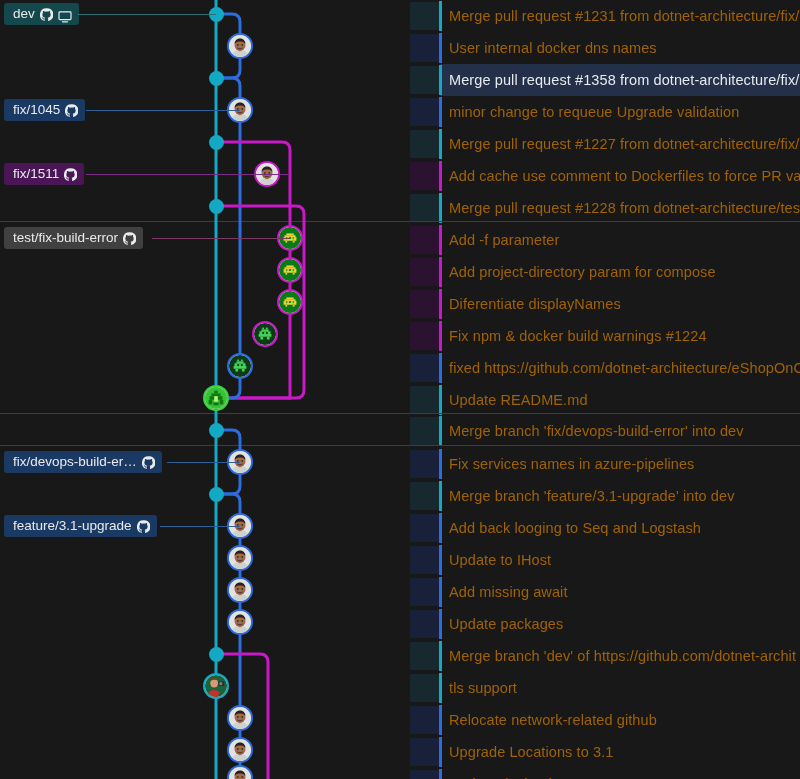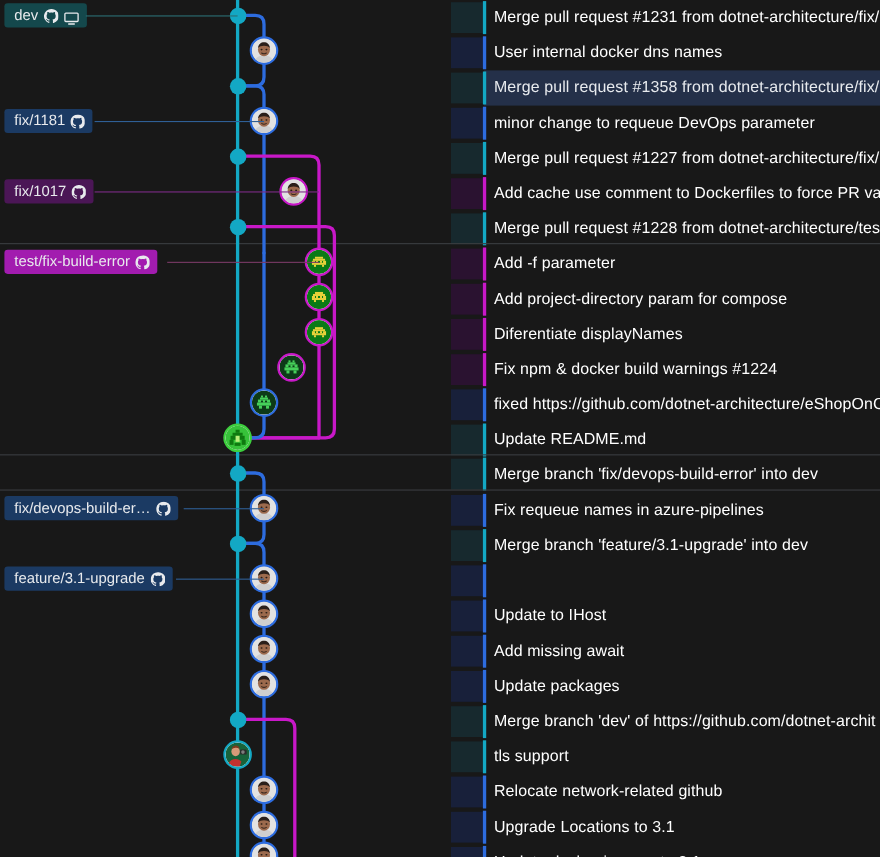--- a/index.html
+++ b/index.html
@@ -9,21 +9,21 @@
     -webkit-font-smoothing:antialiased;
   }
   #graph-view{position:absolute;inset:0;background:#181818;}
 
   
   .row{position:absolute;left:0;width:800px;height:32px;}
   .row .swatch{position:absolute;left:410px;top:2px;width:30px;height:28px;}
   .row .bar{position:absolute;left:439px;top:1px;width:3px;height:30px;}
   .row .msg{
     position:absolute;left:449px;top:0;height:32px;line-height:32px;
-    white-space:nowrap;font-size:14.5px;color:#ffffff;
+    white-space:nowrap;font-size:14.5px;color:#a16207;
     letter-spacing:.1px;
   }
   .row.selected .msg{color:#e7eaee;}
   .row .rowhi{position:absolute;left:440px;top:0;width:360px;height:32px;}
 
   
   .sep{position:absolute;left:0;width:800px;height:1px;background:#3a3d41;}
 
   
   .chip{
@@ -68,21 +68,21 @@
       <div class="row selected" style="top: 64px;">
         <div class="rowhi" style="background: rgb(36, 48, 73);"></div>
         <div class="swatch" style="background: rgb(23, 41, 46);"></div>
         <div class="bar" style="background: rgb(19, 168, 196);"></div>
         <div class="msg">Merge pull request #1358 from dotnet-architecture/fix/</div>
       </div>
       <div class="row" style="top: 96px;">
         <div class="rowhi" style="background: transparent;"></div>
         <div class="swatch" style="background: rgb(24, 32, 58);"></div>
         <div class="bar" style="background: rgb(45, 108, 223);"></div>
-        <div class="msg">minor change to requeue DevOps parameter</div>
+        <div class="msg">minor change to requeue Upgrade validation</div>
       </div>
       <div class="row" style="top: 128px;">
         <div class="rowhi" style="background: transparent;"></div>
         <div class="swatch" style="background: rgb(23, 41, 46);"></div>
         <div class="bar" style="background: rgb(19, 168, 196);"></div>
         <div class="msg">Merge pull request #1227 from dotnet-architecture/fix/</div>
       </div>
       <div class="row" style="top: 160px;">
         <div class="rowhi" style="background: transparent;"></div>
         <div class="swatch" style="background: rgb(42, 18, 48);"></div>
@@ -134,32 +134,33 @@
       <div class="row" style="top: 415px;">
         <div class="rowhi" style="background: transparent;"></div>
         <div class="swatch" style="background: rgb(23, 41, 46);"></div>
         <div class="bar" style="background: rgb(19, 168, 196);"></div>
         <div class="msg">Merge branch 'fix/devops-build-error' into dev</div>
       </div>
       <div class="row" style="top: 448px;">
         <div class="rowhi" style="background: transparent;"></div>
         <div class="swatch" style="background: rgb(24, 32, 58);"></div>
         <div class="bar" style="background: rgb(45, 108, 223);"></div>
-        <div class="msg">Fix requeue names in azure-pipelines</div>
+        <div class="msg">Fix services names in azure-pipelines</div>
       </div>
       <div class="row" style="top: 480px;">
         <div class="rowhi" style="background: transparent;"></div>
         <div class="swatch" style="background: rgb(23, 41, 46);"></div>
         <div class="bar" style="background: rgb(19, 168, 196);"></div>
         <div class="msg">Merge branch 'feature/3.1-upgrade' into dev</div>
       </div>
       <div class="row" style="top: 512px;">
         <div class="rowhi" style="background: transparent;"></div>
         <div class="swatch" style="background: rgb(24, 32, 58);"></div>
         <div class="bar" style="background: rgb(45, 108, 223);"></div>
+        <div class="msg">Add back looging to Seq and Logstash</div>
       </div>
       <div class="row" style="top: 544px;">
         <div class="rowhi" style="background: transparent;"></div>
         <div class="swatch" style="background: rgb(24, 32, 58);"></div>
         <div class="bar" style="background: rgb(45, 108, 223);"></div>
         <div class="msg">Update to IHost</div>
       </div>
       <div class="row" style="top: 576px;">
         <div class="rowhi" style="background: transparent;"></div>
         <div class="swatch" style="background: rgb(24, 32, 58);"></div>
@@ -502,38 +503,38 @@
             <path d="M8 .2a8 8 0 0 0-2.53 15.6c.4.07.55-.17.55-.38l-.01-1.34c-2.01.37-2.53-.49-2.7-.94-.09-.23-.48-.94-.82-1.13-.28-.15-.68-.52-.01-.53.63-.01 1.08.58 1.23.82.72 1.21 1.87.87 2.33.66.07-.52.28-.87.51-1.07-1.78-.2-3.64-.89-3.64-3.95 0-.87.31-1.59.82-2.15-.08-.2-.36-1.02.08-2.12 0 0 .67-.21 2.2.82a7.4 7.4 0 0 1 2-.27c.68 0 1.36.09 2 .27 1.53-1.04 2.2-.82 2.2-.82.44 1.1.16 1.92.08 2.12.51.56.82 1.27.82 2.15 0 3.07-1.87 3.75-3.65 3.95.29.25.54.73.54 1.48l-.01 2.2c0 .21.15.46.55.38A8 8 0 0 0 8 .2Z"></path>
           </svg>
         </span>
         <span class="scr"><svg viewBox="0 0 16 14" width="14" height="12" fill="none" stroke="#e8eaed" stroke-width="1.4">
             <rect x="1" y="1" width="14" height="9" rx="1"></rect>
             <path d="M5 12.6h6" stroke-linecap="round"></path>
           </svg></span>
       </div>
       <div class="chip-line" style="left: 78px; top: 14px; width: 138px; background: rgb(43, 111, 116);"></div>
       <div class="chip" style="left: 4px; top: 99px; background: rgb(27, 58, 99);">
-        <span>fix/1181</span>
+        <span>fix/1045</span>
         <span class="gh">
           <svg viewBox="0 0 16 16" width="13" height="13" fill="#e8eaed">
             <path d="M8 .2a8 8 0 0 0-2.53 15.6c.4.07.55-.17.55-.38l-.01-1.34c-2.01.37-2.53-.49-2.7-.94-.09-.23-.48-.94-.82-1.13-.28-.15-.68-.52-.01-.53.63-.01 1.08.58 1.23.82.72 1.21 1.87.87 2.33.66.07-.52.28-.87.51-1.07-1.78-.2-3.64-.89-3.64-3.95 0-.87.31-1.59.82-2.15-.08-.2-.36-1.02.08-2.12 0 0 .67-.21 2.2.82a7.4 7.4 0 0 1 2-.27c.68 0 1.36.09 2 .27 1.53-1.04 2.2-.82 2.2-.82.44 1.1.16 1.92.08 2.12.51.56.82 1.27.82 2.15 0 3.07-1.87 3.75-3.65 3.95.29.25.54.73.54 1.48l-.01 2.2c0 .21.15.46.55.38A8 8 0 0 0 8 .2Z"></path>
           </svg>
         </span>
       </div>
       <div class="chip-line" style="left: 86px; top: 110px; width: 154px; background: rgb(47, 95, 150);"></div>
       <div class="chip" style="left: 4px; top: 163px; background: rgb(75, 22, 86);">
-        <span>fix/1017</span>
+        <span>fix/1511</span>
         <span class="gh">
           <svg viewBox="0 0 16 16" width="13" height="13" fill="#e8eaed">
             <path d="M8 .2a8 8 0 0 0-2.53 15.6c.4.07.55-.17.55-.38l-.01-1.34c-2.01.37-2.53-.49-2.7-.94-.09-.23-.48-.94-.82-1.13-.28-.15-.68-.52-.01-.53.63-.01 1.08.58 1.23.82.72 1.21 1.87.87 2.33.66.07-.52.28-.87.51-1.07-1.78-.2-3.64-.89-3.64-3.95 0-.87.31-1.59.82-2.15-.08-.2-.36-1.02.08-2.12 0 0 .67-.21 2.2.82a7.4 7.4 0 0 1 2-.27c.68 0 1.36.09 2 .27 1.53-1.04 2.2-.82 2.2-.82.44 1.1.16 1.92.08 2.12.51.56.82 1.27.82 2.15 0 3.07-1.87 3.75-3.65 3.95.29.25.54.73.54 1.48l-.01 2.2c0 .21.15.46.55.38A8 8 0 0 0 8 .2Z"></path>
           </svg>
         </span>
       </div>
       <div class="chip-line" style="left: 86px; top: 174px; width: 204px; background: rgb(124, 43, 134);"></div>
-      <div class="chip" style="left: 4px; top: 227px; background: #a21caf;">
+      <div class="chip" style="left: 4px; top: 227px; background: #404040;">
         <span>test/fix-build-error</span>
         <span class="gh">
           <svg viewBox="0 0 16 16" width="13" height="13" fill="#e8eaed">
             <path d="M8 .2a8 8 0 0 0-2.53 15.6c.4.07.55-.17.55-.38l-.01-1.34c-2.01.37-2.53-.49-2.7-.94-.09-.23-.48-.94-.82-1.13-.28-.15-.68-.52-.01-.53.63-.01 1.08.58 1.23.82.72 1.21 1.87.87 2.33.66.07-.52.28-.87.51-1.07-1.78-.2-3.64-.89-3.64-3.95 0-.87.31-1.59.82-2.15-.08-.2-.36-1.02.08-2.12 0 0 .67-.21 2.2.82a7.4 7.4 0 0 1 2-.27c.68 0 1.36.09 2 .27 1.53-1.04 2.2-.82 2.2-.82.44 1.1.16 1.92.08 2.12.51.56.82 1.27.82 2.15 0 3.07-1.87 3.75-3.65 3.95.29.25.54.73.54 1.48l-.01 2.2c0 .21.15.46.55.38A8 8 0 0 0 8 .2Z"></path>
           </svg>
         </span>
       </div>
       <div class="chip-line" style="left: 152px; top: 238px; width: 138px; background: rgb(122, 58, 102);"></div>
       <div class="chip" style="left: 4px; top: 451px; background: rgb(27, 58, 99);">
         <span>fix/devops-build-er…</span>

